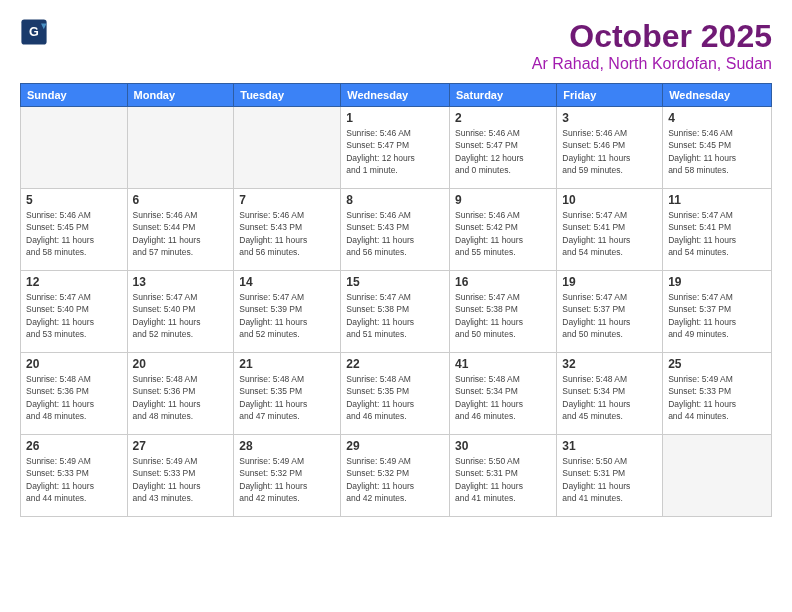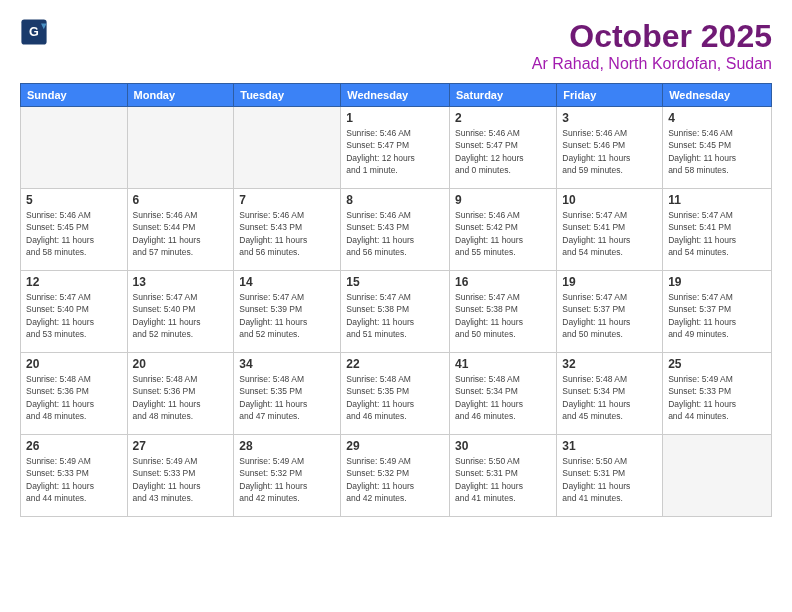--- a/index.html
+++ b/index.html
@@ -202,21 +202,21 @@
         <tr>
           <td>
             <div class="day-num">20</div>
             <div class="day-info">Sunrise: 5:48 AM<br>Sunset: 5:36 PM<br>Daylight: 11 hours<br>and 48 minutes.</div>
           </td>
           <td>
             <div class="day-num">20</div>
             <div class="day-info">Sunrise: 5:48 AM<br>Sunset: 5:36 PM<br>Daylight: 11 hours<br>and 48 minutes.</div>
           </td>
           <td>
-            <div class="day-num">34</div>
+            <div class="day-num">21</div>
             <div class="day-info">Sunrise: 5:48 AM<br>Sunset: 5:35 PM<br>Daylight: 11 hours<br>and 47 minutes.</div>
           </td>
           <td>
             <div class="day-num">22</div>
             <div class="day-info">Sunrise: 5:48 AM<br>Sunset: 5:35 PM<br>Daylight: 11 hours<br>and 46 minutes.</div>
           </td>
           <td>
             <div class="day-num">41</div>
             <div class="day-info">Sunrise: 5:48 AM<br>Sunset: 5:34 PM<br>Daylight: 11 hours<br>and 46 minutes.</div>
           </td>

